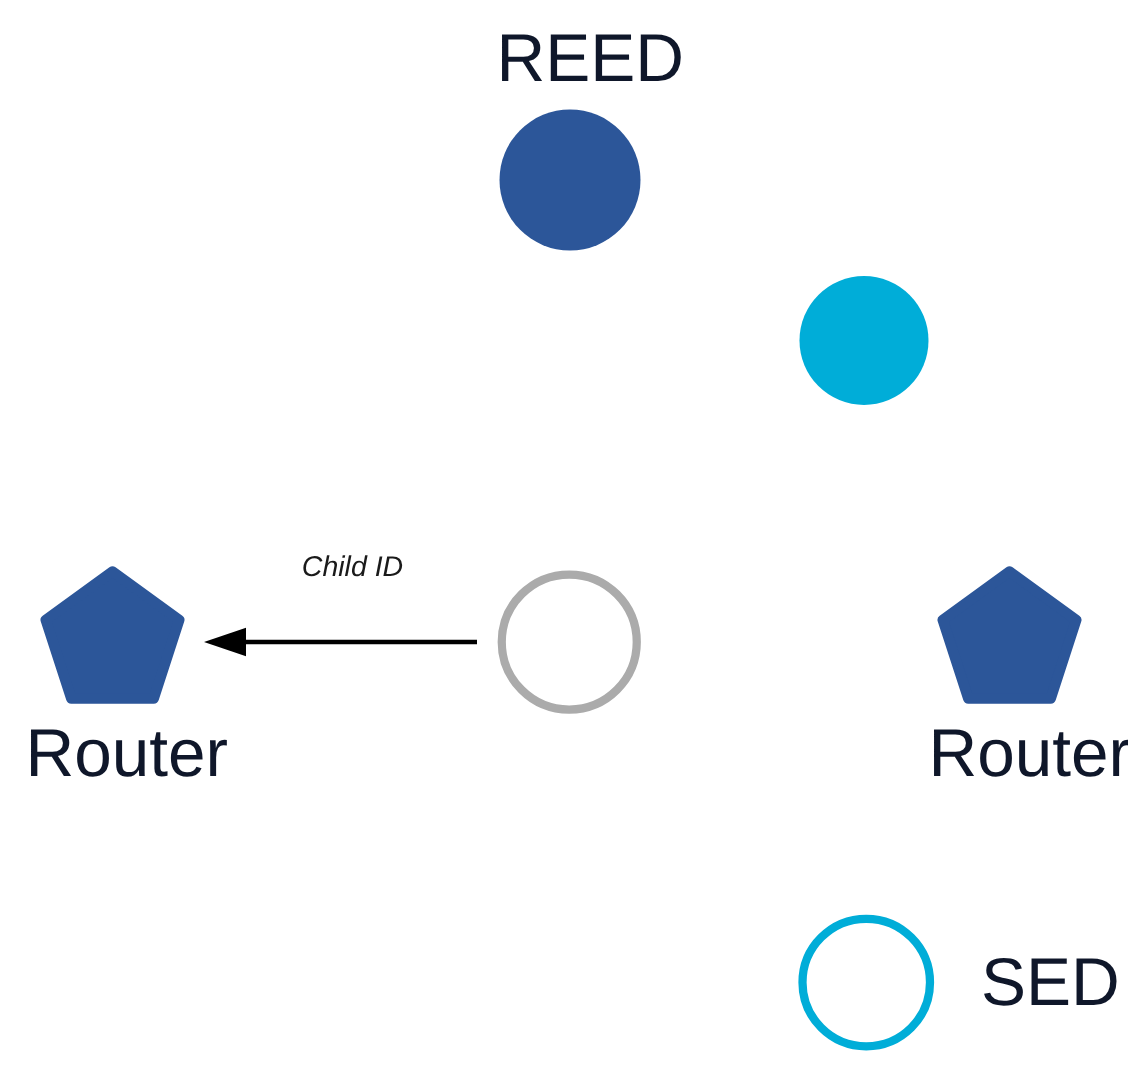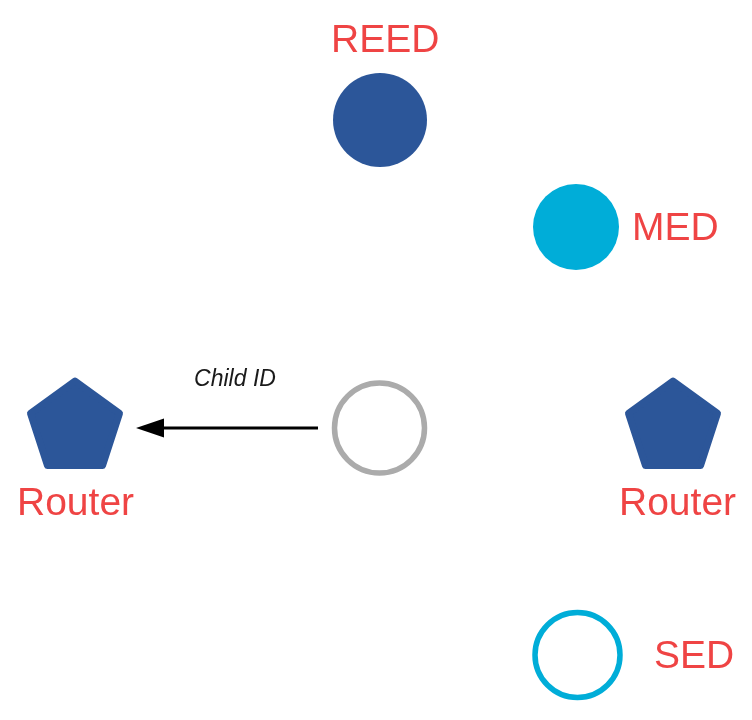--- a/index.html
+++ b/index.html
@@ -10,34 +10,34 @@
   #canvas {
     position: relative;
     width: 752px;
     height: 720px;
     background: #ffffff;
     overflow: hidden;
     font-family: "Liberation Sans", sans-serif;
   }
   .node-label {
     position: absolute;
-    color: #ef4444;
+    color: #0f172a;
     font-family: "Liberation Sans", sans-serif;
-    font-size: 39px;
+    font-size: 45px;
     line-height: 33px;
     font-weight: 400;
     white-space: nowrap;
     letter-spacing: 0px;
   }
   .edge-label {
     position: absolute;
     color: #1a1a1a;
     font-family: "Liberation Sans", sans-serif;
     font-style: italic;
-    font-size: 23px;
+    font-size: 19px;
     line-height: 27px;
     text-align: center;
     white-space: nowrap;
   }
   .svg-layer {
     position: absolute;
     left: 0;
     top: 0;
     width: 752px;
     height: 720px;
@@ -72,21 +72,20 @@
 
     <g>
       <line x1="318" y1="428" x2="160" y2="428" stroke="#000000" stroke-width="3"></line>
       <path d="M 136 428 L 164 418.5 L 164 437.5 Z" fill="#000000"></path>
     </g>
 
   </svg>
 
   <div class="node-label" style="left:331px; top:22px;">REED</div>
 
-  <div class="node-label" style="left:632px; top:210px;">MED</div>
 
   <div class="node-label" style="left:17px; top:485px;">Router</div>
 
   <div class="node-label" style="left:619px; top:485px;">Router</div>
 
   <div class="node-label" style="left:654px; top:638px;">SED</div>
 
   <div class="edge-label" style="left:160px; top:365px; width:150px;">
     <div>Child ID</div>
   </div>

